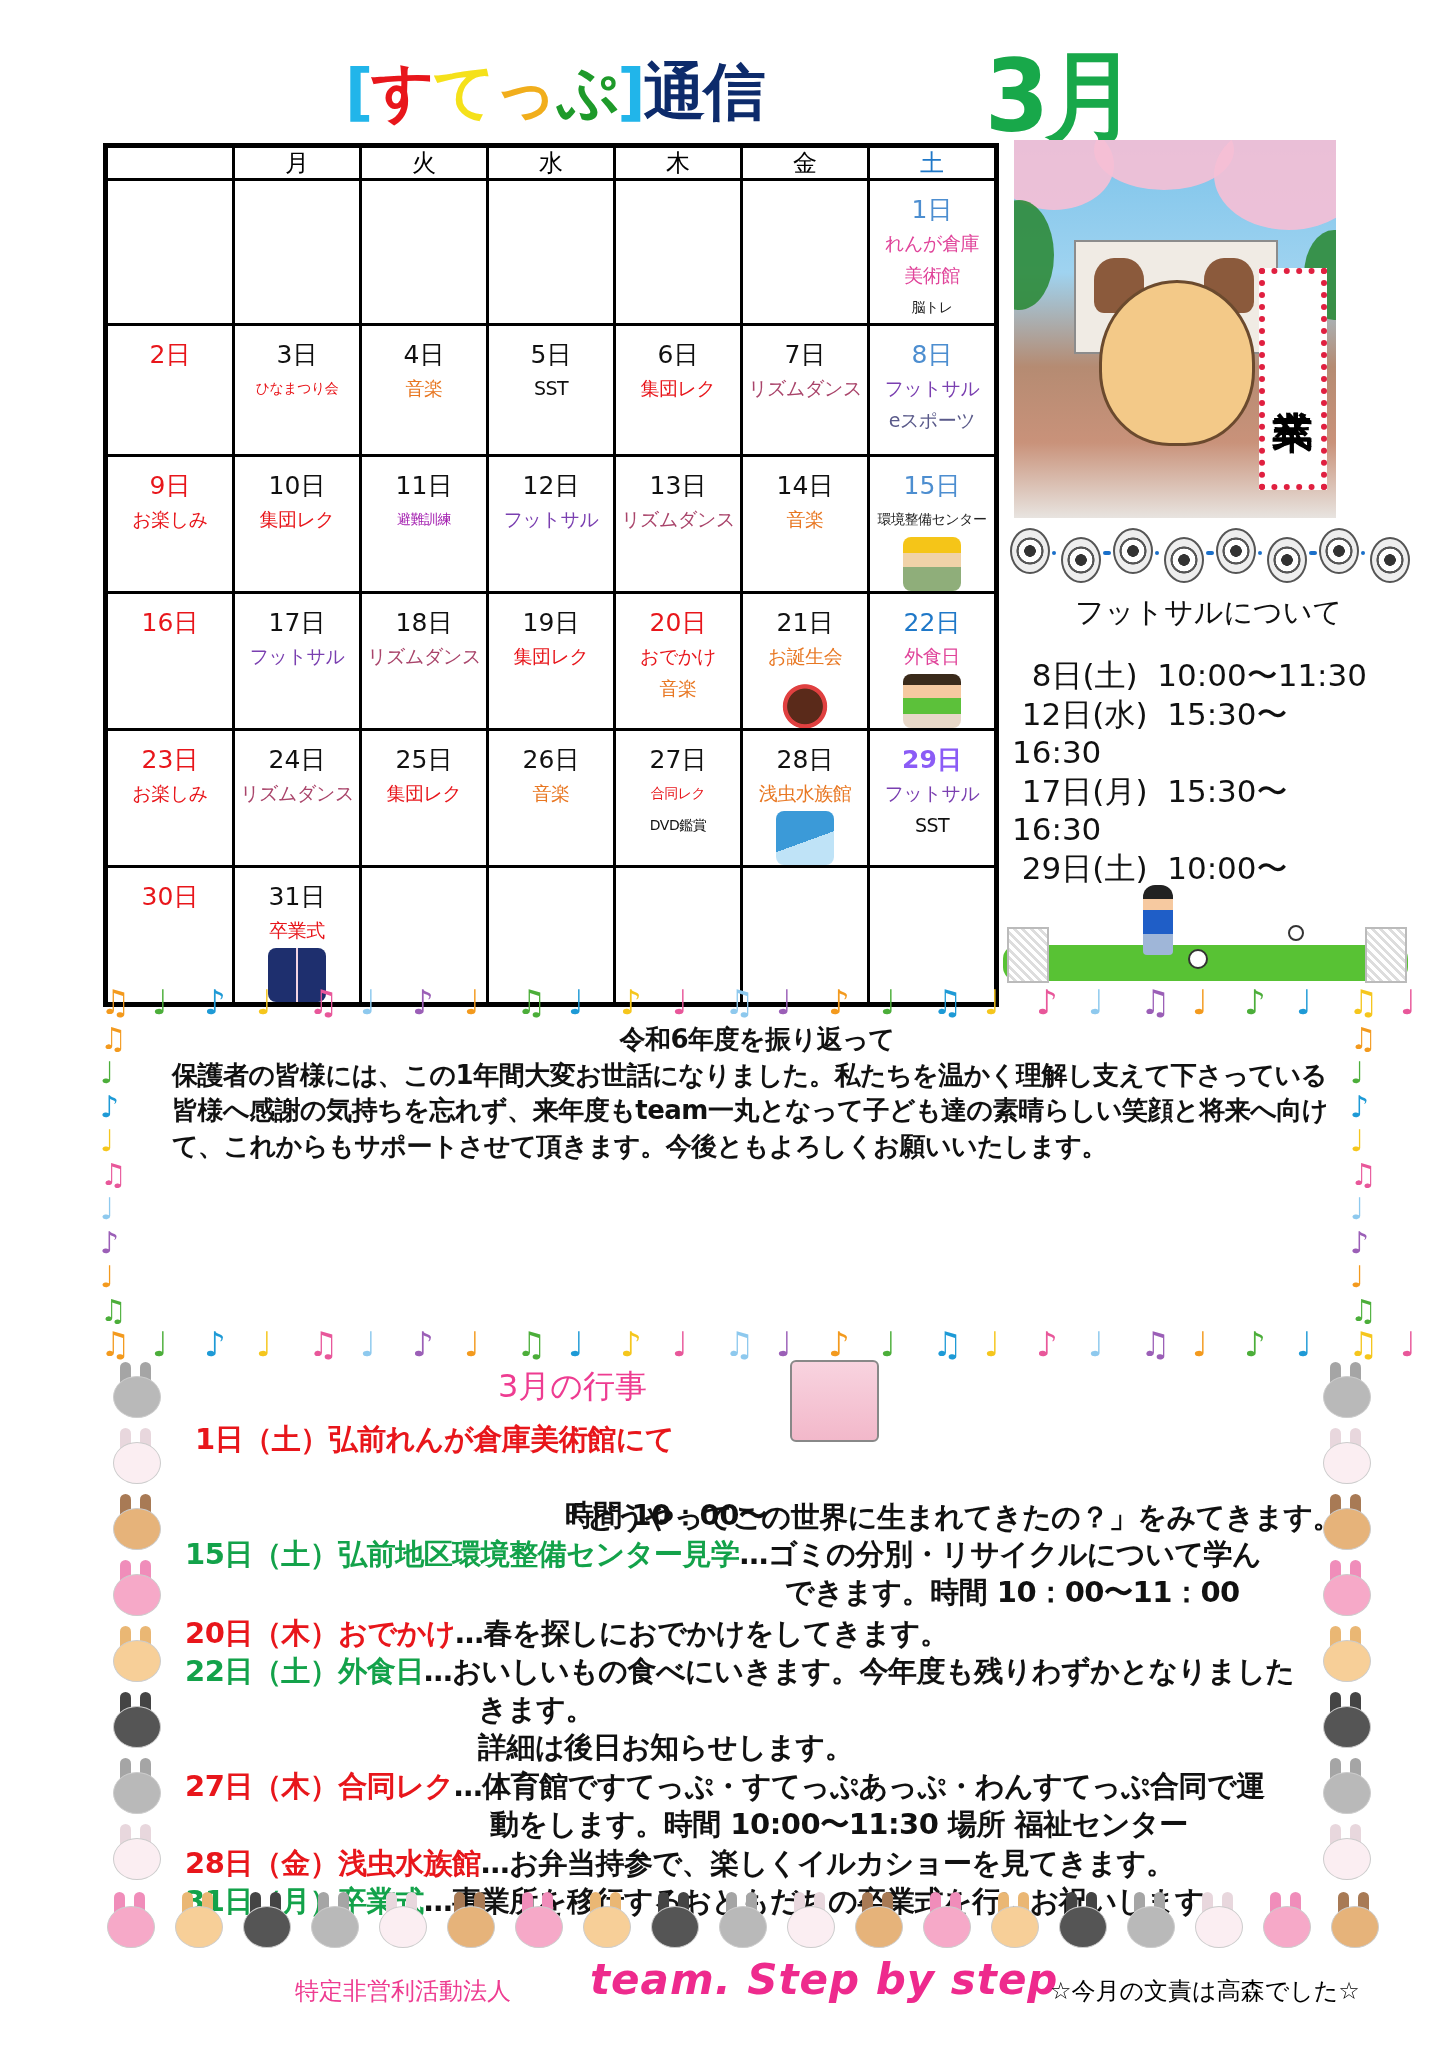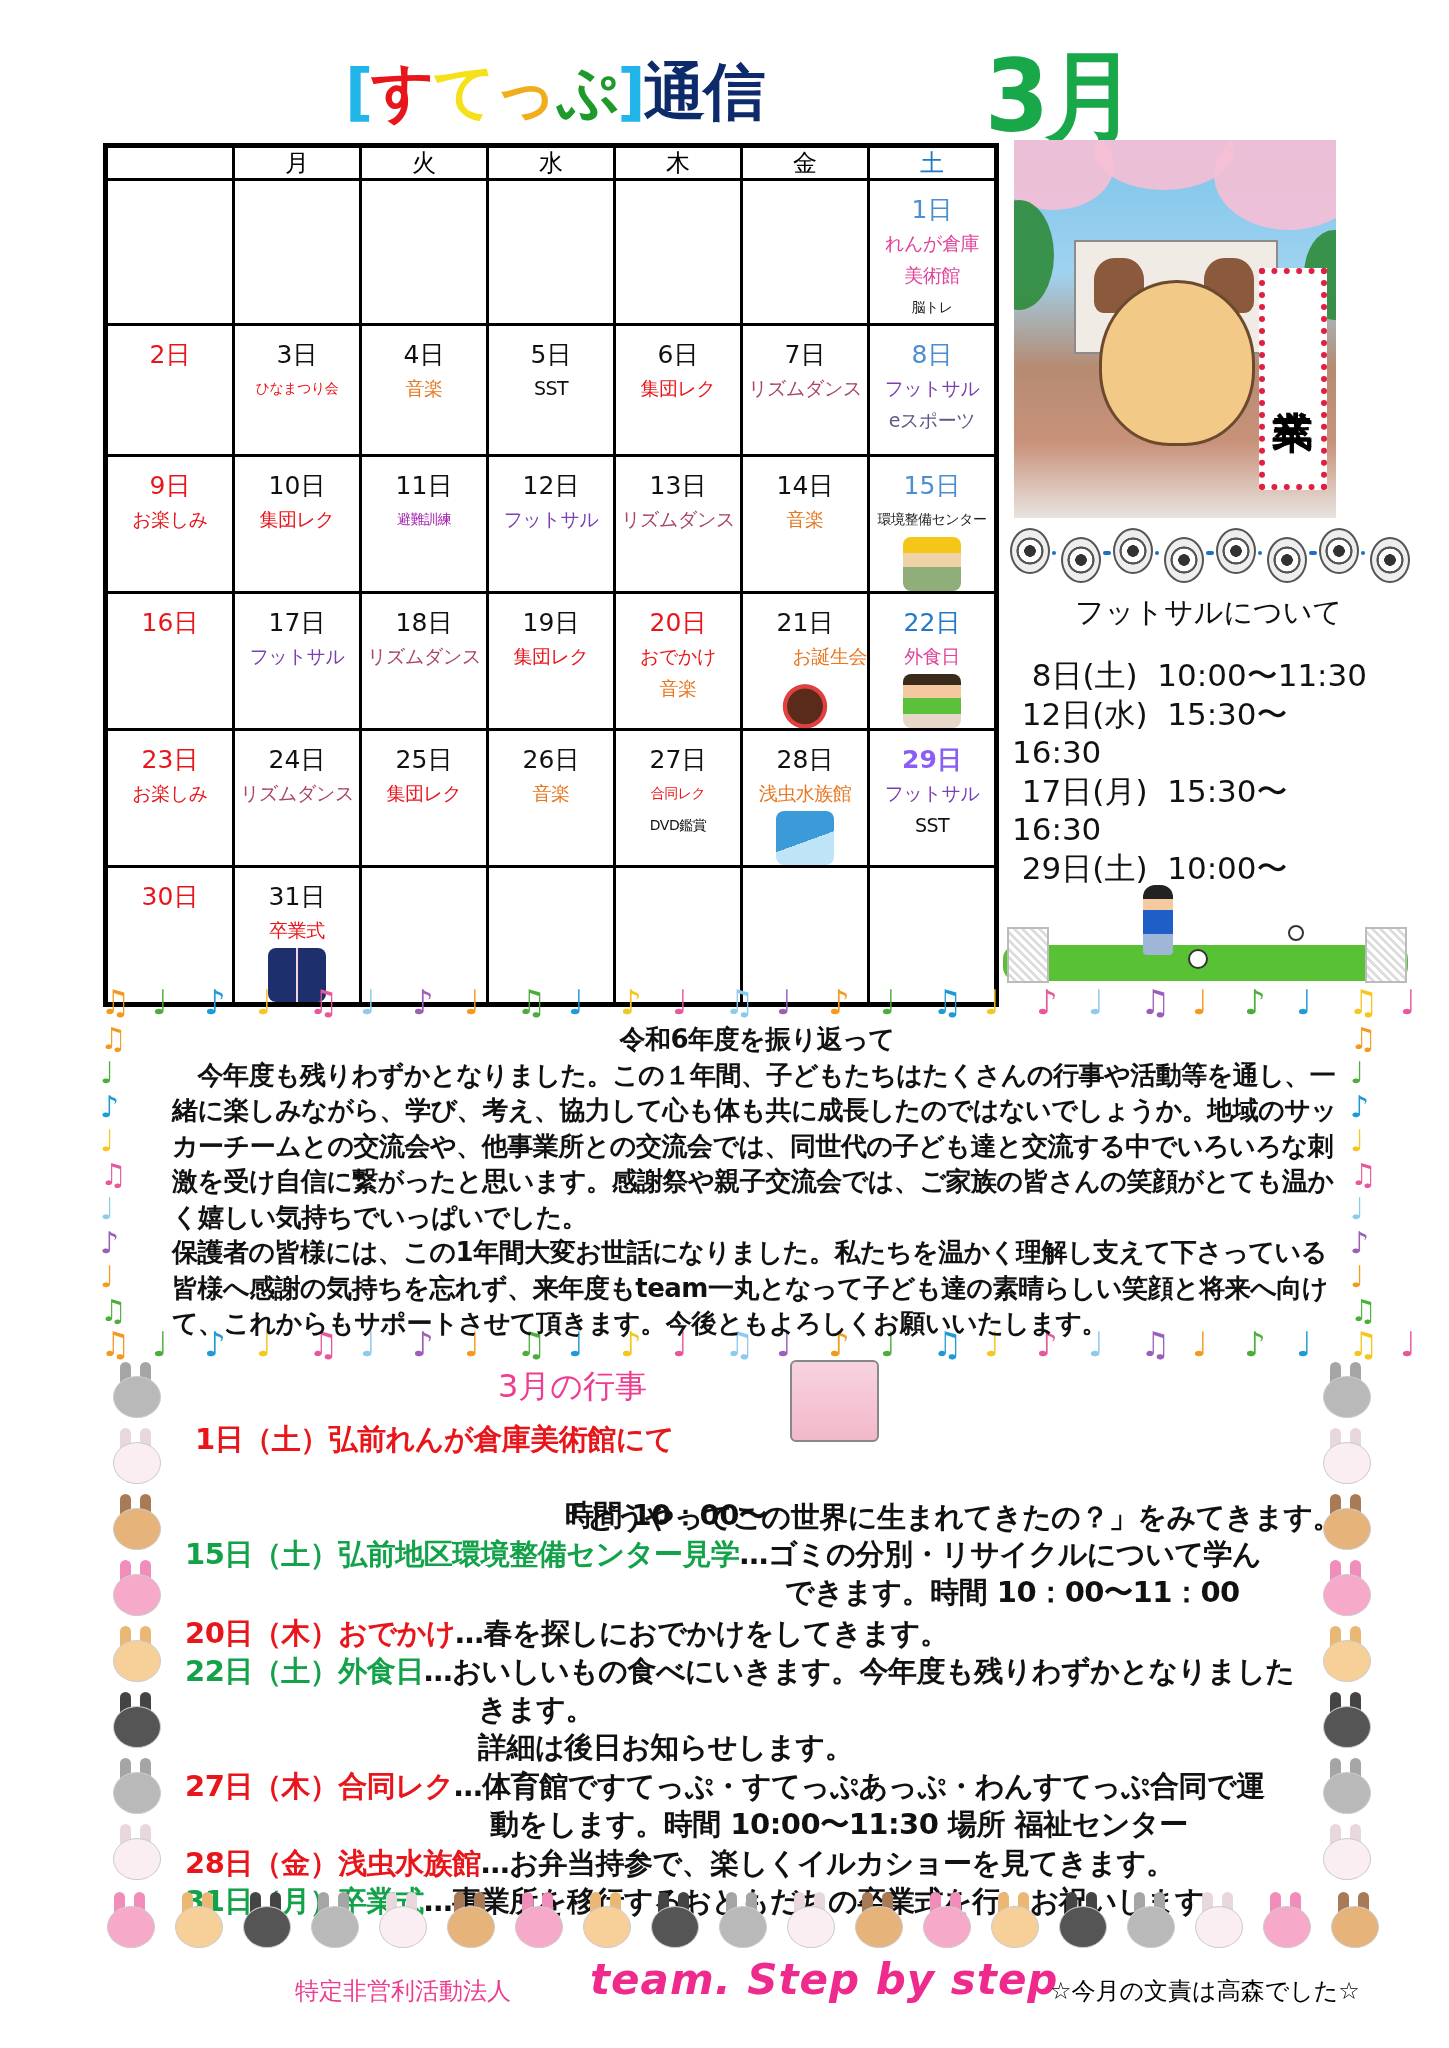--- a/index.html
+++ b/index.html
@@ -182,21 +182,21 @@
           <div class="day-num" style="color: rgb(17, 17, 17);">19日</div>
           <div class="ev" style="color: rgb(232, 22, 27);">集団レク</div>
         </td>
         <td>
           <div class="day-num" style="color: rgb(232, 22, 27);">20日</div>
           <div class="ev" style="color: rgb(232, 22, 27);">おでかけ</div>
           <div class="ev" style="color: rgb(232, 119, 34);">音楽</div>
         </td>
         <td>
           <div class="day-num" style="color: rgb(17, 17, 17);">21日</div>
-          <div class="ev" style="color: rgb(232, 119, 34); text-align: right;">お誕生会</div>
+          <div class="ev" style="color: rgb(232, 119, 34);">お誕生会</div>
           <div class="ill" style="background: radial-gradient(circle at 50% 60%, rgb(90, 42, 26) 0px, rgb(90, 42, 26) 40%, rgb(224, 64, 64) 42%, rgb(224, 64, 64) 50%, rgb(255, 255, 255) 52%);"></div>
         </td>
         <td>
           <div class="day-num" style="color: rgb(31, 120, 200);">22日</div>
           <div class="ev" style="color: rgb(224, 68, 154);">外食日</div>
           <div class="ill" style="background: linear-gradient(rgb(58, 42, 26) 0px, rgb(58, 42, 26) 20%, rgb(245, 201, 160) 20%, rgb(245, 201, 160) 45%, rgb(92, 193, 58) 45%, rgb(92, 193, 58) 75%, rgb(232, 216, 200) 75%);"></div>
         </td>
       </tr>
       <tr>
         <td>
@@ -371,21 +371,20 @@
     <span style="color: rgb(245, 198, 29);">♩</span>
     <span style="color: rgb(232, 87, 154);">♫</span>
     <span style="color: rgb(142, 201, 238);">♩</span>
     <span style="color: rgb(155, 95, 183);">♪</span>
     <span style="color: rgb(243, 154, 30);">♩</span>
     <span style="color: rgb(76, 174, 58);">♫</span>
   </div>
 
 <div id="refl" class="abs">
   <div id="refl-title">令和6年度を振り返って</div>
-  <p>　今年度も残りわずかとなりました。この１年間、子どもたちはたくさんの行事や活動等を通し、一緒に楽しみながら、学び、考え、協力して心も体も共に成長したのではないでしょうか。地域のサッカーチームとの交流会や、他事業所との交流会では、同世代の子ども達と交流する中でいろいろな刺激を受け自信に繋がったと思います。感謝祭や親子交流会では、ご家族の皆さんの笑顔がとても温かく嬉しい気持ちでいっぱいでした。</p>
   <p>保護者の皆様には、この1年間大変お世話になりました。私たちを温かく理解し支えて下さっている皆様へ感謝の気持ちを忘れず、来年度もteam一丸となって子ども達の素晴らしい笑顔と将来へ向けて、これからもサポートさせて頂きます。今後ともよろしくお願いいたします。</p>
 </div>
 
 <div id="events-title" class="abs">3月の行事</div>
 <div id="hina" class="abs"></div>
 <div id="events" class="abs">
     <div class="erow" style="left: 195px; top: 1420px;"><span style="color: rgb(232, 22, 27);">1日（土）弘前れんが倉庫美術館にて</span></div>
     <div class="erow" style="left: 558px; top: 1458px; margin-top: 40px;"><span>「どうやってこの世界に生まれてきたの？」をみてきます。</span></div>
     <div class="erow" style="left: 565px; top: 1496px;"><span>時間 10：00〜</span></div>
     <div class="erow" style="left: 185px; top: 1535px;"><span style="color: rgb(19, 162, 74);">15日（土）弘前地区環境整備センター見学</span><span>…ゴミの分別・リサイクルについて学ん</span></div>

